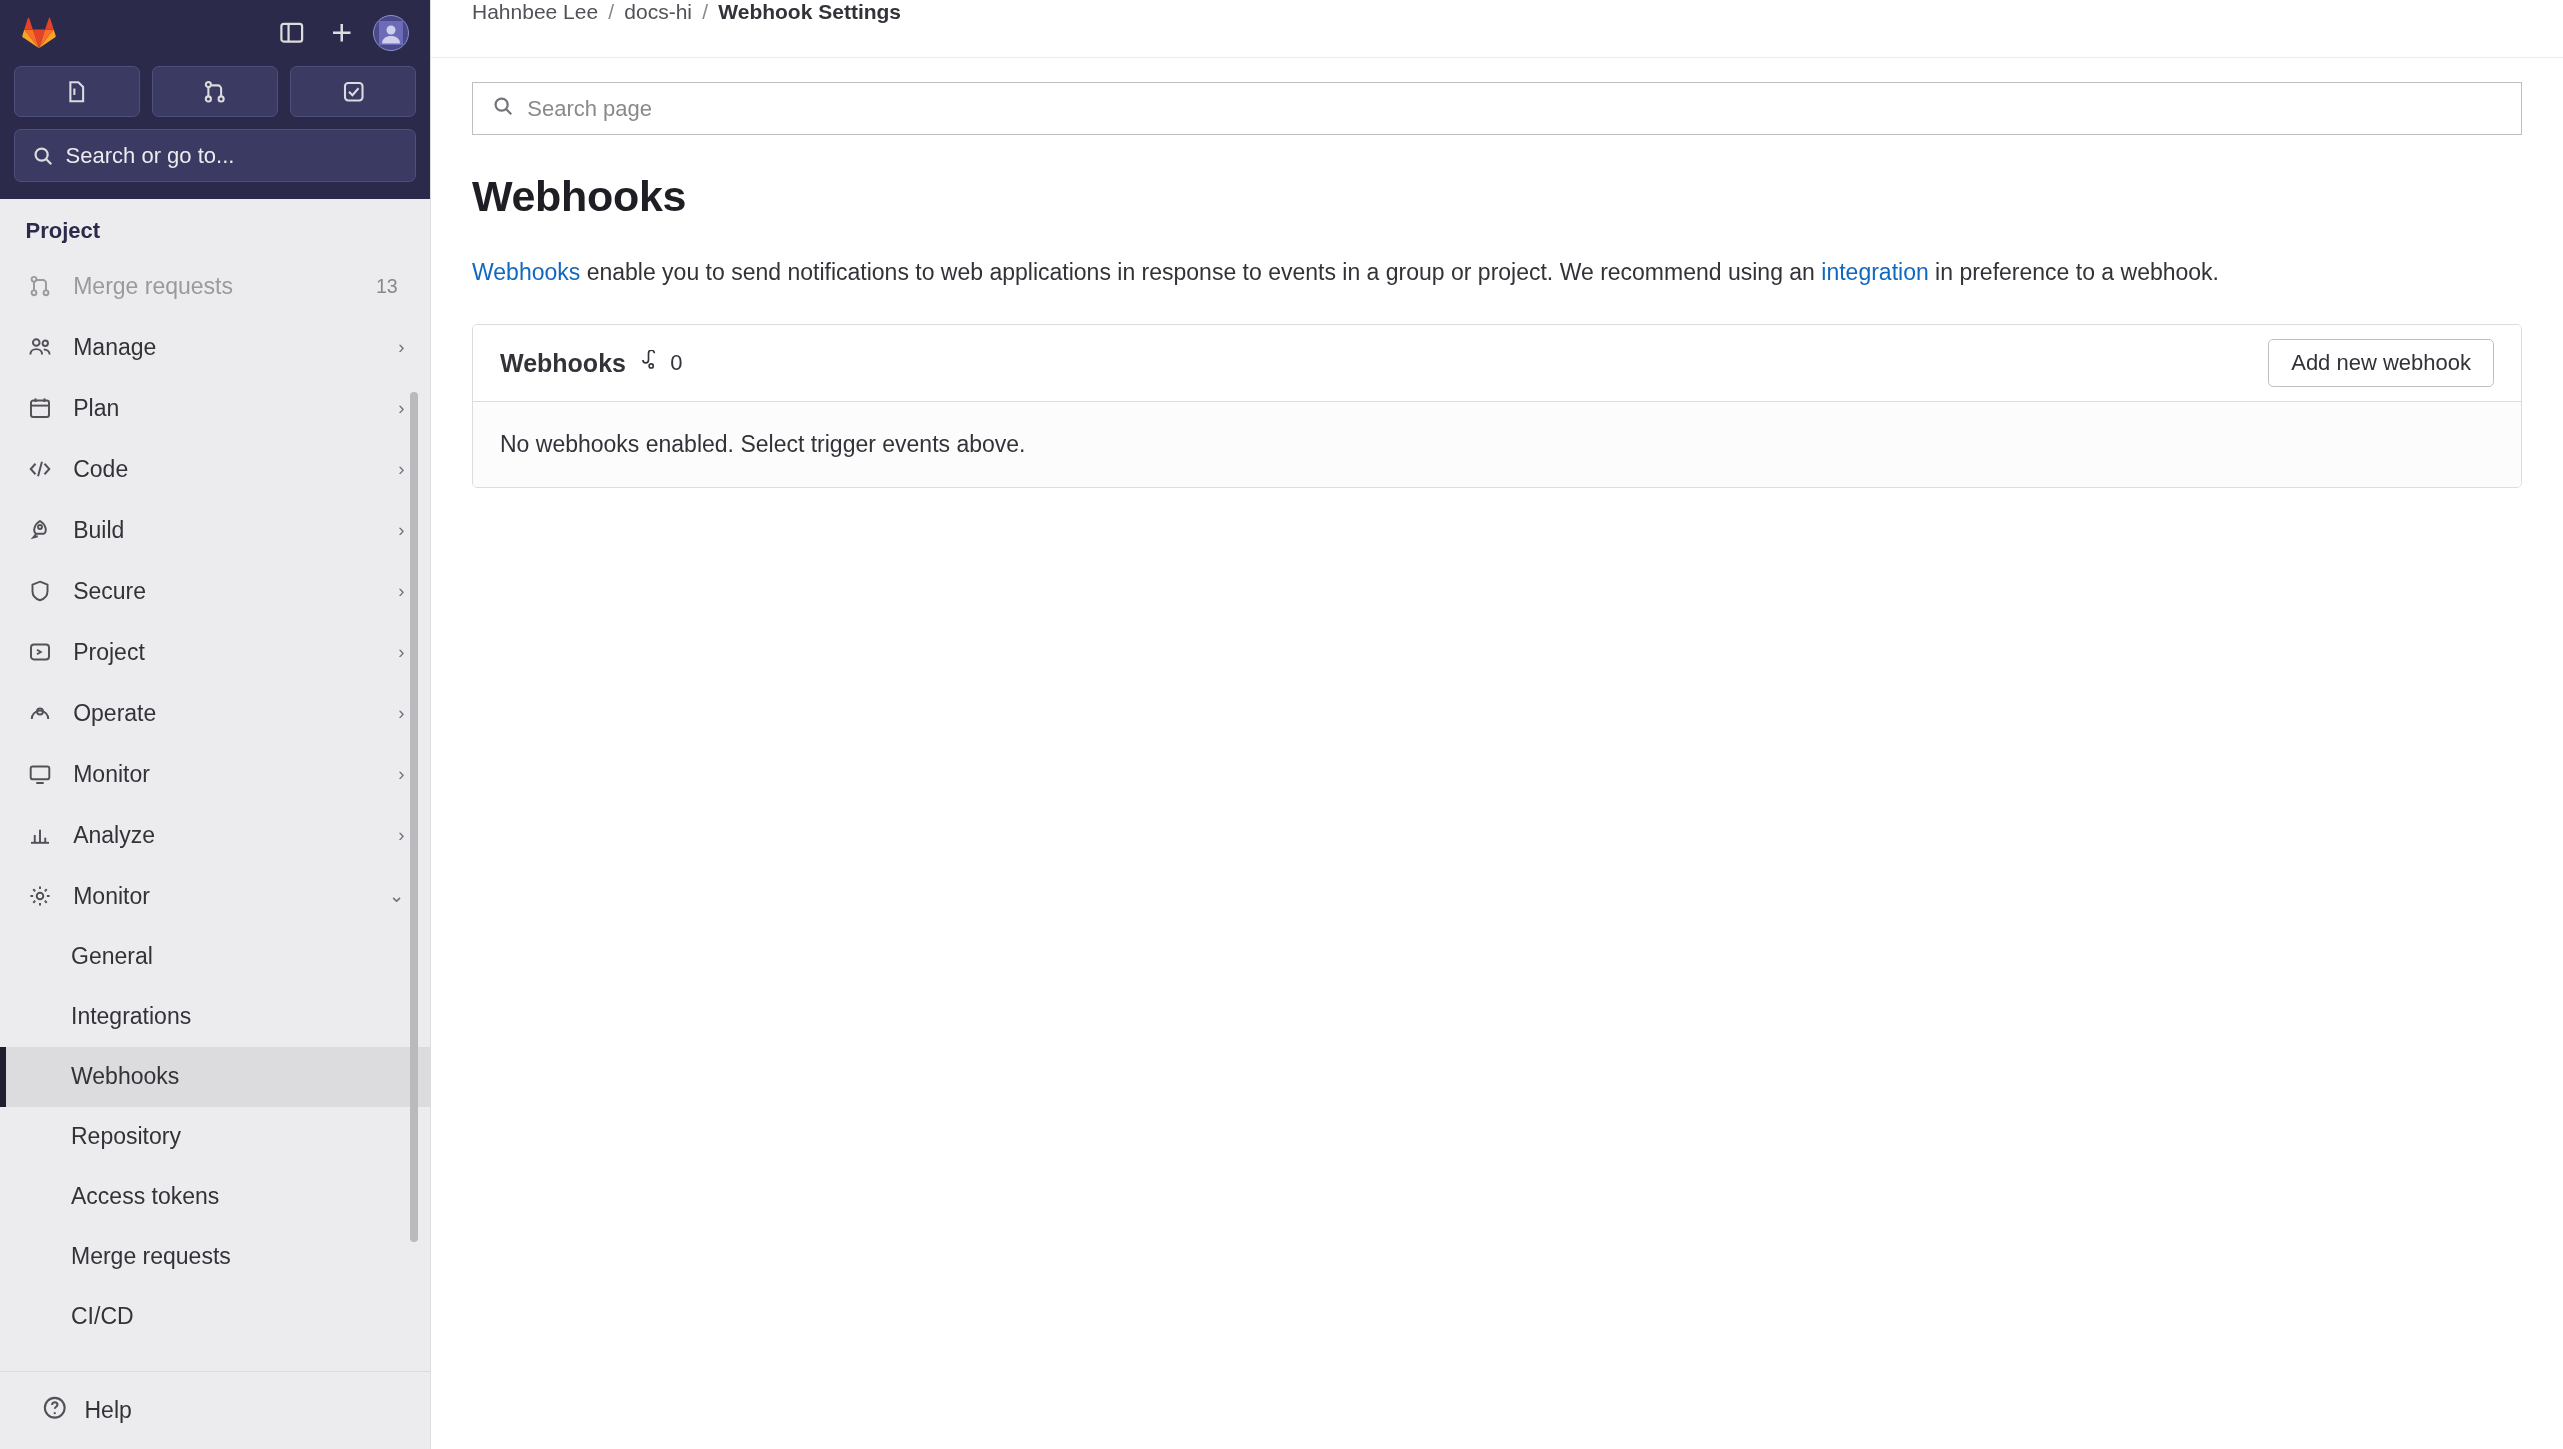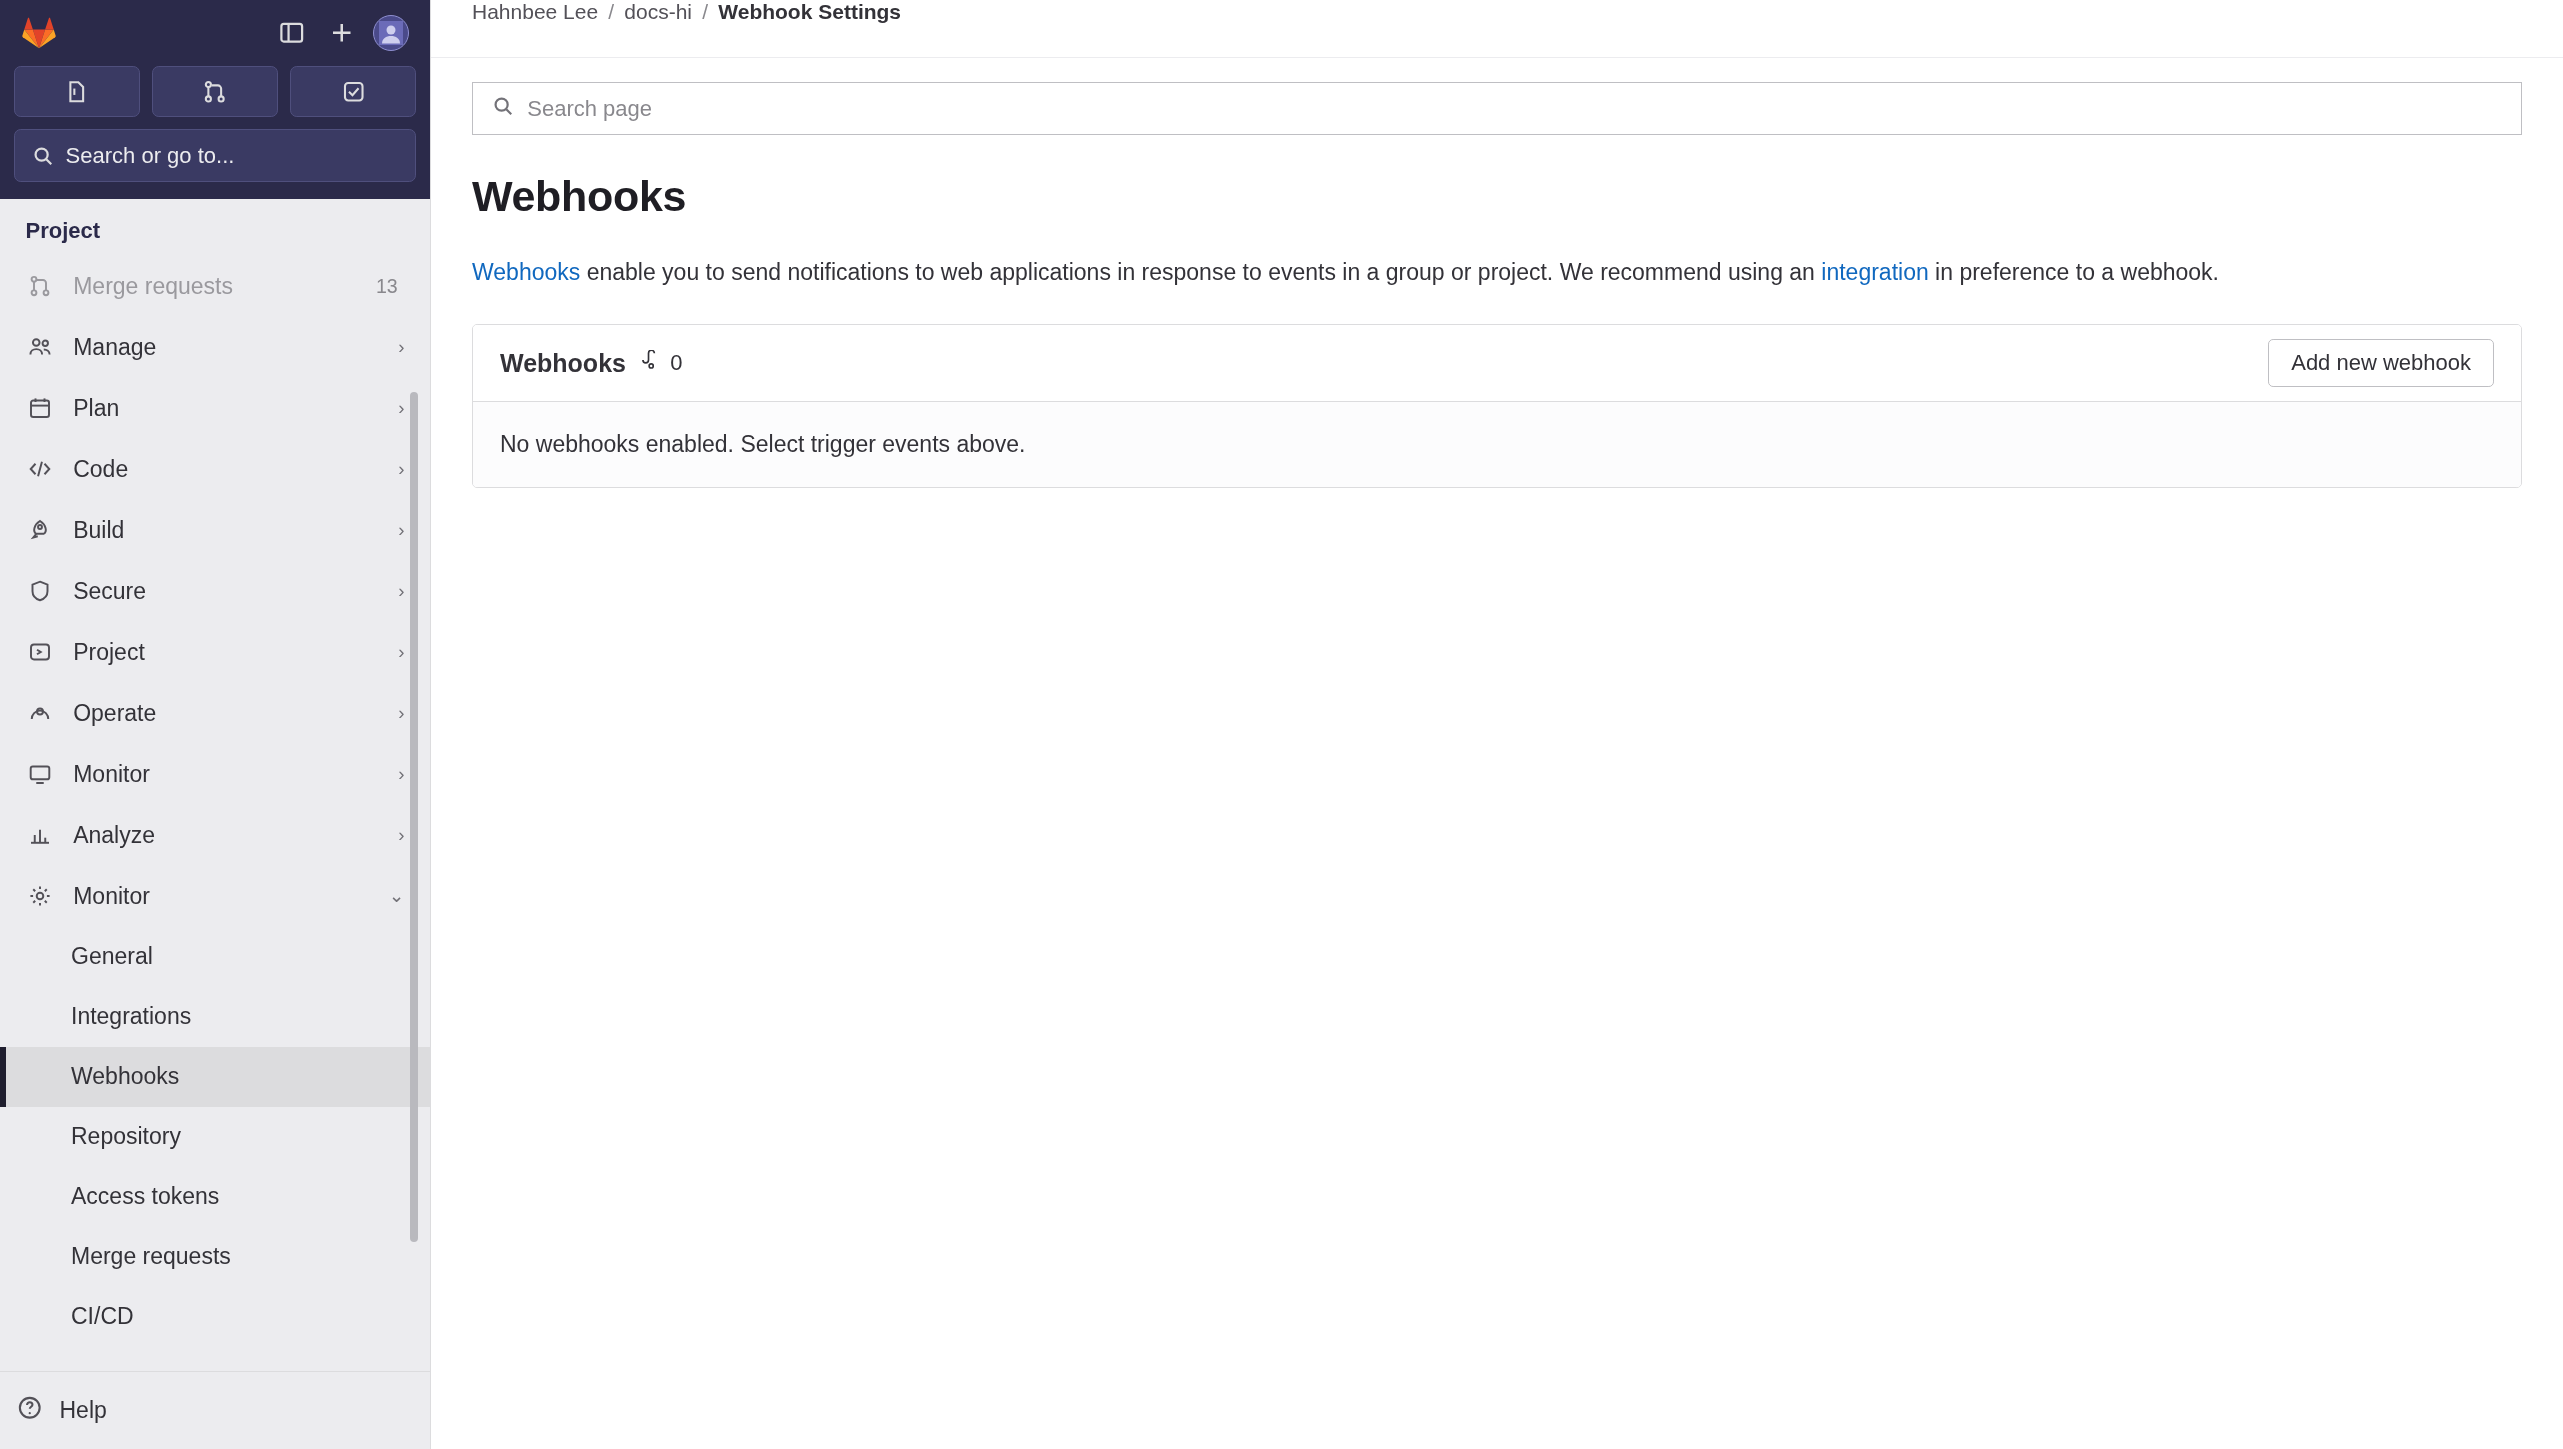--- a/index.html
+++ b/index.html
@@ -134,21 +134,21 @@
     height: 850px;
     background: #b9b9be;
     border-radius: 5.1px;
   }
   .sb-bottom {
     border-top: 0.9px solid #dcdcde;
     height: 78px;
     display: flex;
     align-items: center;
     gap: 17px;
-    padding: 0 17px;
+    padding: 0 42px;
     font-size: 23px;
     background: #ececef;
   }
 
   
   .main {
     flex: 1;
     height: 1449px;
     background: #fff;
     display: flex;

